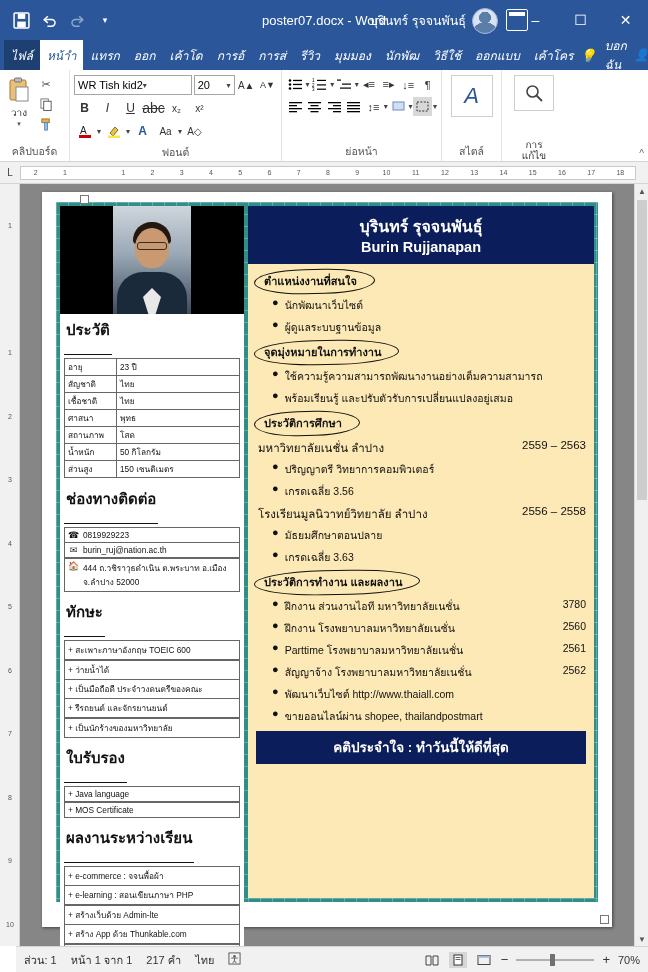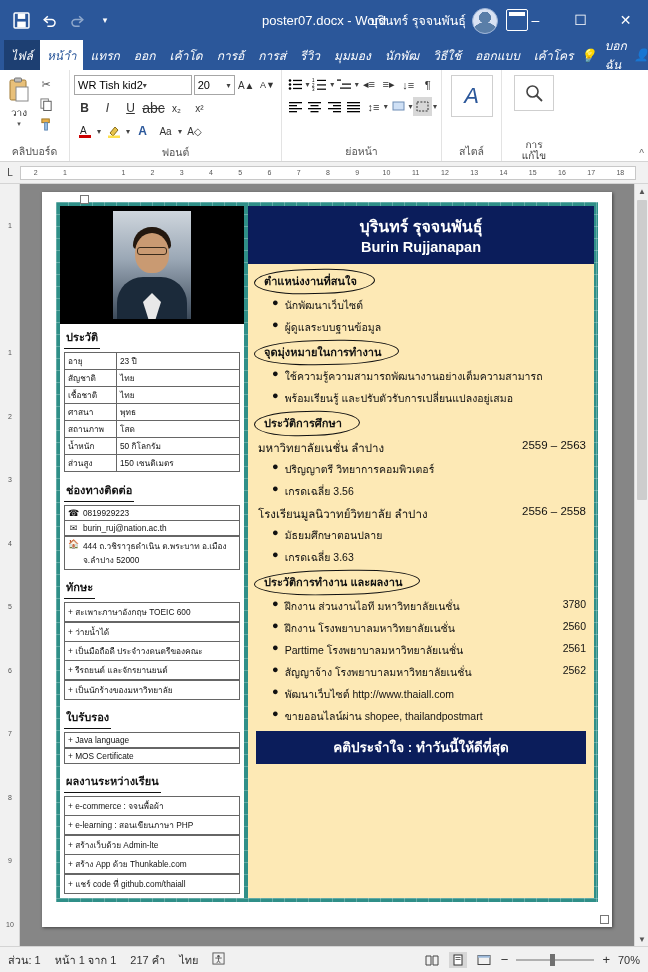--- a/index.html
+++ b/index.html
@@ -239,22 +239,22 @@
     width:70px;height:42px;background:#1b2a3a;border-radius:26px 26px 0 0;
   }
   .photo .shirt{
     position:absolute;left:50%;bottom:0;transform:translateX(-50%);
     width:18px;height:26px;background:#e8e8e8;
     clip-path: polygon(50% 0,100% 35%,70% 100%,30% 100%,0 35%);
   }
 
   .lblock { background:#ffffff; padding: 3px 4px 5px 4px; }
   .lblock-title {
-    font-size: 11px; font-weight: bold; color:#111;
-    border-bottom: 1.5px solid #111; padding: 1px 2px 2px 2px;
+    font-size: 15px; font-weight: bold; color:#111;
+    border-bottom: 1.5px solid #111; padding: 1px 2px 12px 2px;
     margin-bottom: 3px; display:inline-block;
   }
   .ptable { width:100%; border-collapse: collapse; font-size: 8.3px; }
   .ptable td { border: 0.6px solid #666; padding: 1px 3px; color:#111; }
   .ptable td.k { width: 52px; }
 
   .contact-row {
     display:flex; gap:4px; align-items:flex-start;
     border: 0.6px solid #666; padding: 2px 3px; font-size: 8.3px; color:#111;
     margin-bottom: -0.6px;
@@ -307,20 +307,21 @@
   .handle {
     position:absolute; width:9px; height:9px; background:#fff; border:1px solid #777;
   }
 
   
   .statusbar {
     height: 26px; background:#f1f1f1; border-top:1px solid #d4d4d4;
     display:flex; align-items:center; gap:14px;
     font-size: 11px; color:#333; padding: 0 8px;
     flex:0 0 auto;
+    margin-left:16px;
   }
   .sb-right { margin-left:auto; display:flex; align-items:center; gap:8px; }
   .viewbtn { width:18px;height:16px;display:flex;align-items:center;justify-content:center;font-size:11px;color:#444;}
   .viewbtn.active{ background:#d6d6d6; }
   .zoomtrack { width:78px; height:2px; background:#b0b0b0; position:relative; }
   .zoomthumb { position:absolute; left:34px; top:-5px; width:5px; height:12px; background:#707070;}
 </style>
 </head>
 <body>
 

